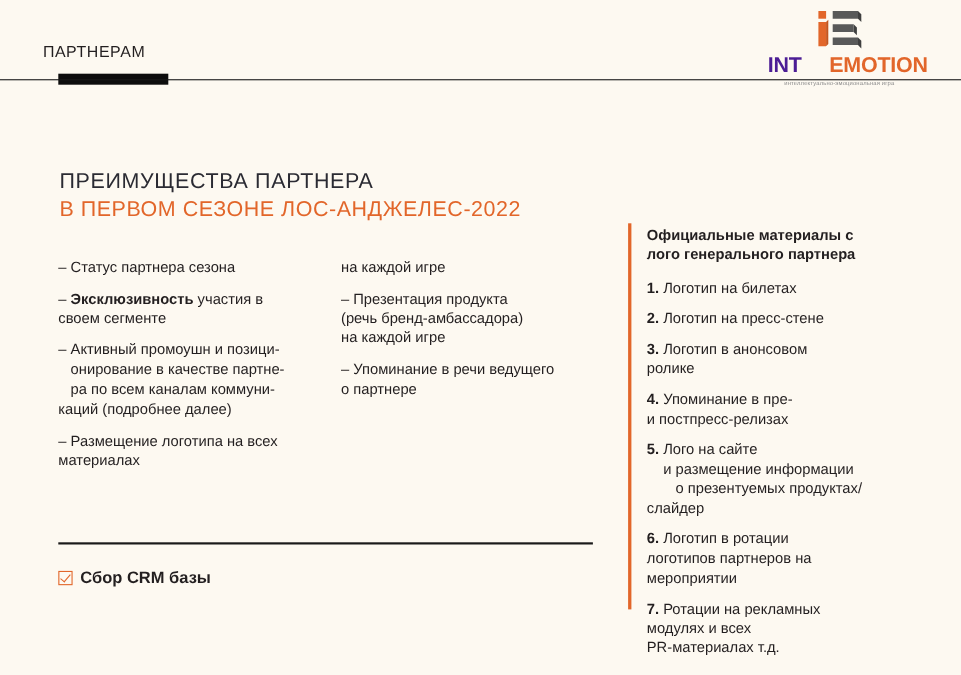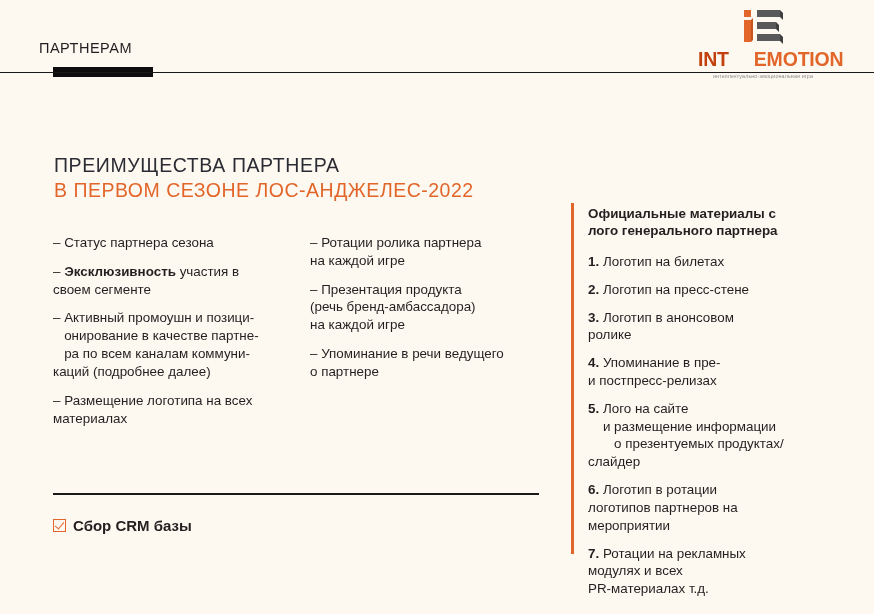--- a/index.html
+++ b/index.html
@@ -66,21 +66,21 @@
     align-items: flex-end;
   }
   .logo-wordmark {
     margin-top: 2px;
     font-size: 19.5px;
     font-weight: bold;
     letter-spacing: -0.2px;
     line-height: 1;
     white-space: nowrap;
   }
-  .logo-wordmark .part-int { color: #c2410c; }
+  .logo-wordmark .part-int { color: #4c1d95; }
   .logo-wordmark .part-emotion { color: #e2662a; padding-left: 25px; }
   .logo-tagline {
     margin-top: 3px;
     font-size: 5.3px;
     letter-spacing: 0.15px;
     color: #8a8a8a;
     white-space: nowrap;
   }
 
   
@@ -231,21 +231,20 @@
       <span class="ln">каций (подробнее далее)</span>
     </div>
     <div class="bullet-item">
       <span class="ln">– Размещение логотипа на всех</span>
       <span class="ln">материалах</span>
     </div>
   </div>
 
   <div class="col col-mid">
     <div class="bullet-item">
-      <span class="ln">– Ротации ролика партнера</span>
       <span class="ln">на каждой игре</span>
     </div>
     <div class="bullet-item">
       <span class="ln">– Презентация продукта</span>
       <span class="ln">(речь бренд-амбассадора)</span>
       <span class="ln">на каждой игре</span>
     </div>
     <div class="bullet-item">
       <span class="ln">– Упоминание в речи ведущего</span>
       <span class="ln">о партнере</span>

